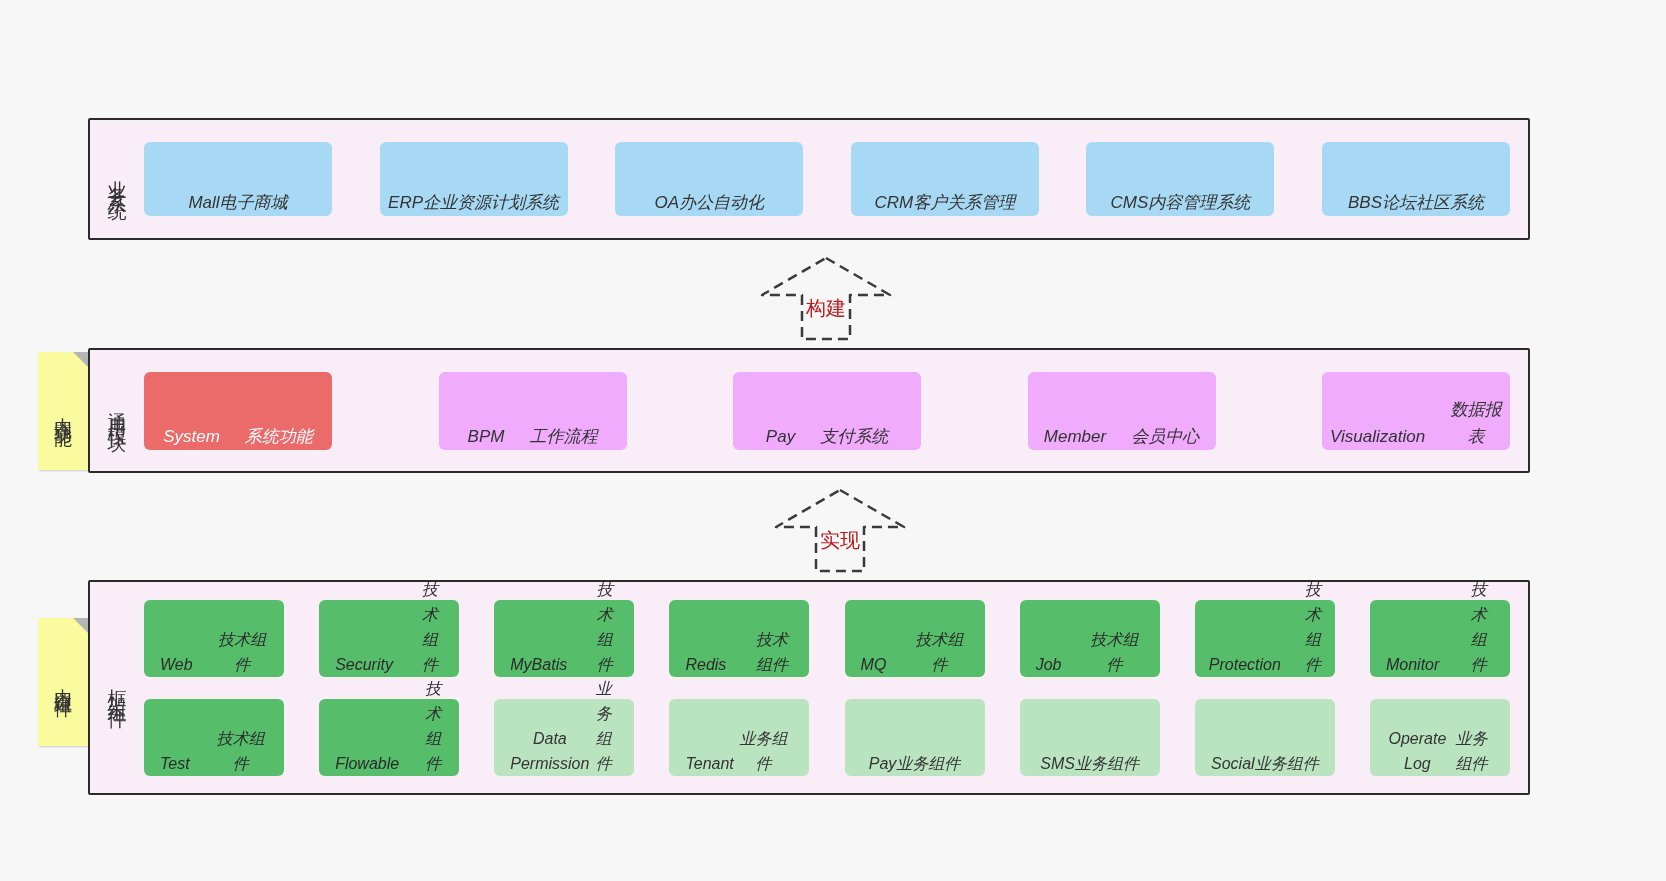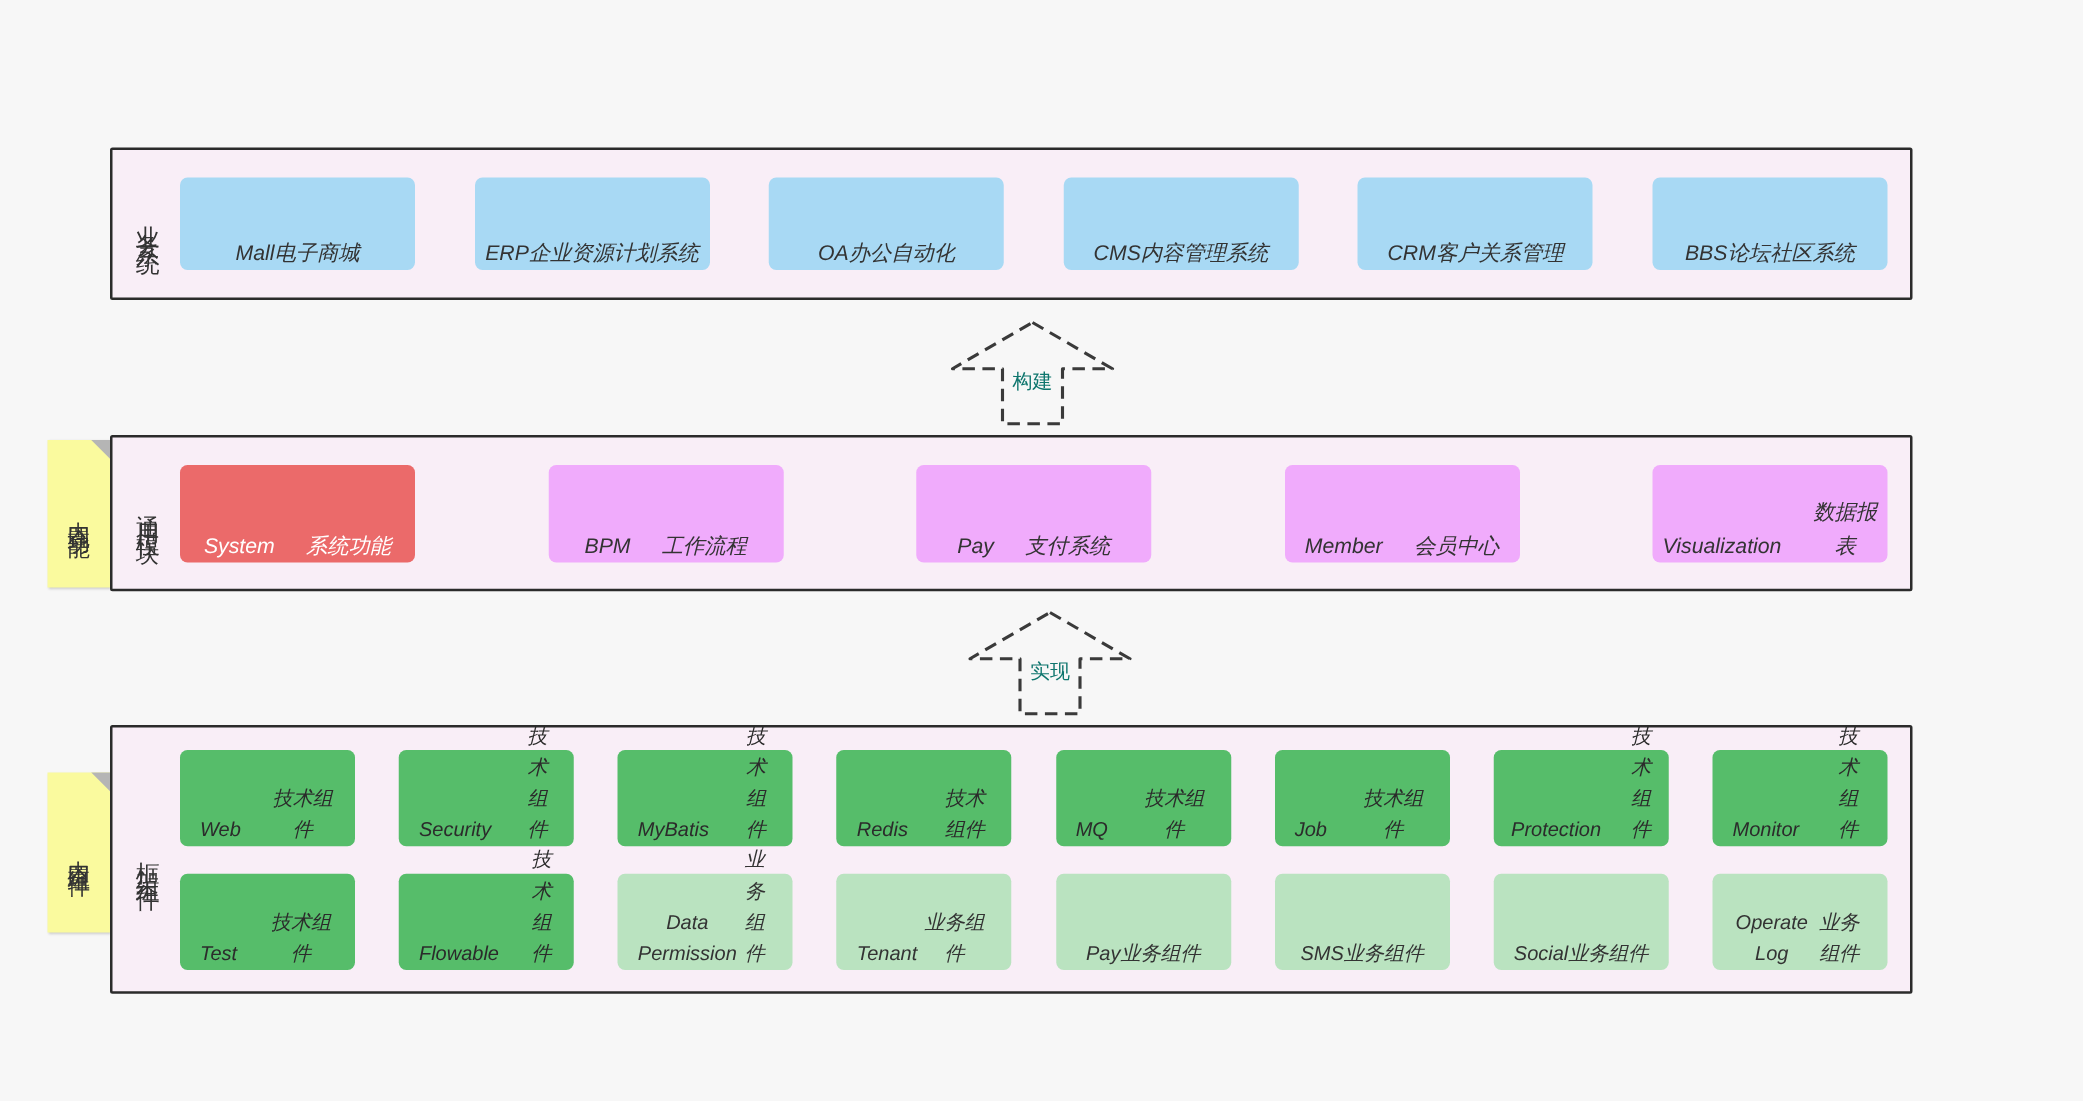--- a/index.html
+++ b/index.html
@@ -70,21 +70,21 @@
     font-size:18px;letter-spacing:4px;color:#333;
   }
 
   
   .arrow{position:absolute;width:140px;height:88px;}
   #arrow-build{left:756px;top:255px;}
   #arrow-implement{left:770px;top:487px;}
   .arrow svg{display:block;width:140px;height:88px;}
   .arrow-label{
     position:absolute;left:50%;top:40px;transform:translateX(-50%);
-    font-size:16px;color:#0f766e;background:#f7f7f7;padding:0 2px;white-space:nowrap;
+    font-size:20px;color:#b91c1c;background:#f7f7f7;padding:0 2px;white-space:nowrap;
   }
 </style>
 </head>
 <body>
 
 <div class="layer" id="layer-business">
   <div class="label-wrap">
     <span class="layer-label">业务系统</span>
   </div>
   <div class="boxes">
@@ -94,26 +94,26 @@
     </div>
     <div class="box big blue">
       <span class="t">ERP</span>
       <span class="s">企业资源计划系统</span>
     </div>
     <div class="box big blue">
       <span class="t">OA</span>
       <span class="s">办公自动化</span>
     </div>
     <div class="box big blue">
+      <span class="t">CRM</span>
+      <span class="s">客户关系管理</span>
+    </div>
+    <div class="box big blue">
       <span class="t">CMS</span>
       <span class="s">内容管理系统</span>
-    </div>
-    <div class="box big blue">
-      <span class="t">CRM</span>
-      <span class="s">客户关系管理</span>
     </div>
     <div class="box big blue">
       <span class="t">BBS</span>
       <span class="s">论坛社区系统</span>
     </div>
   </div>
 </div>
 
 <div class="arrow" id="arrow-build">
   <svg viewBox="0 0 140 88">

